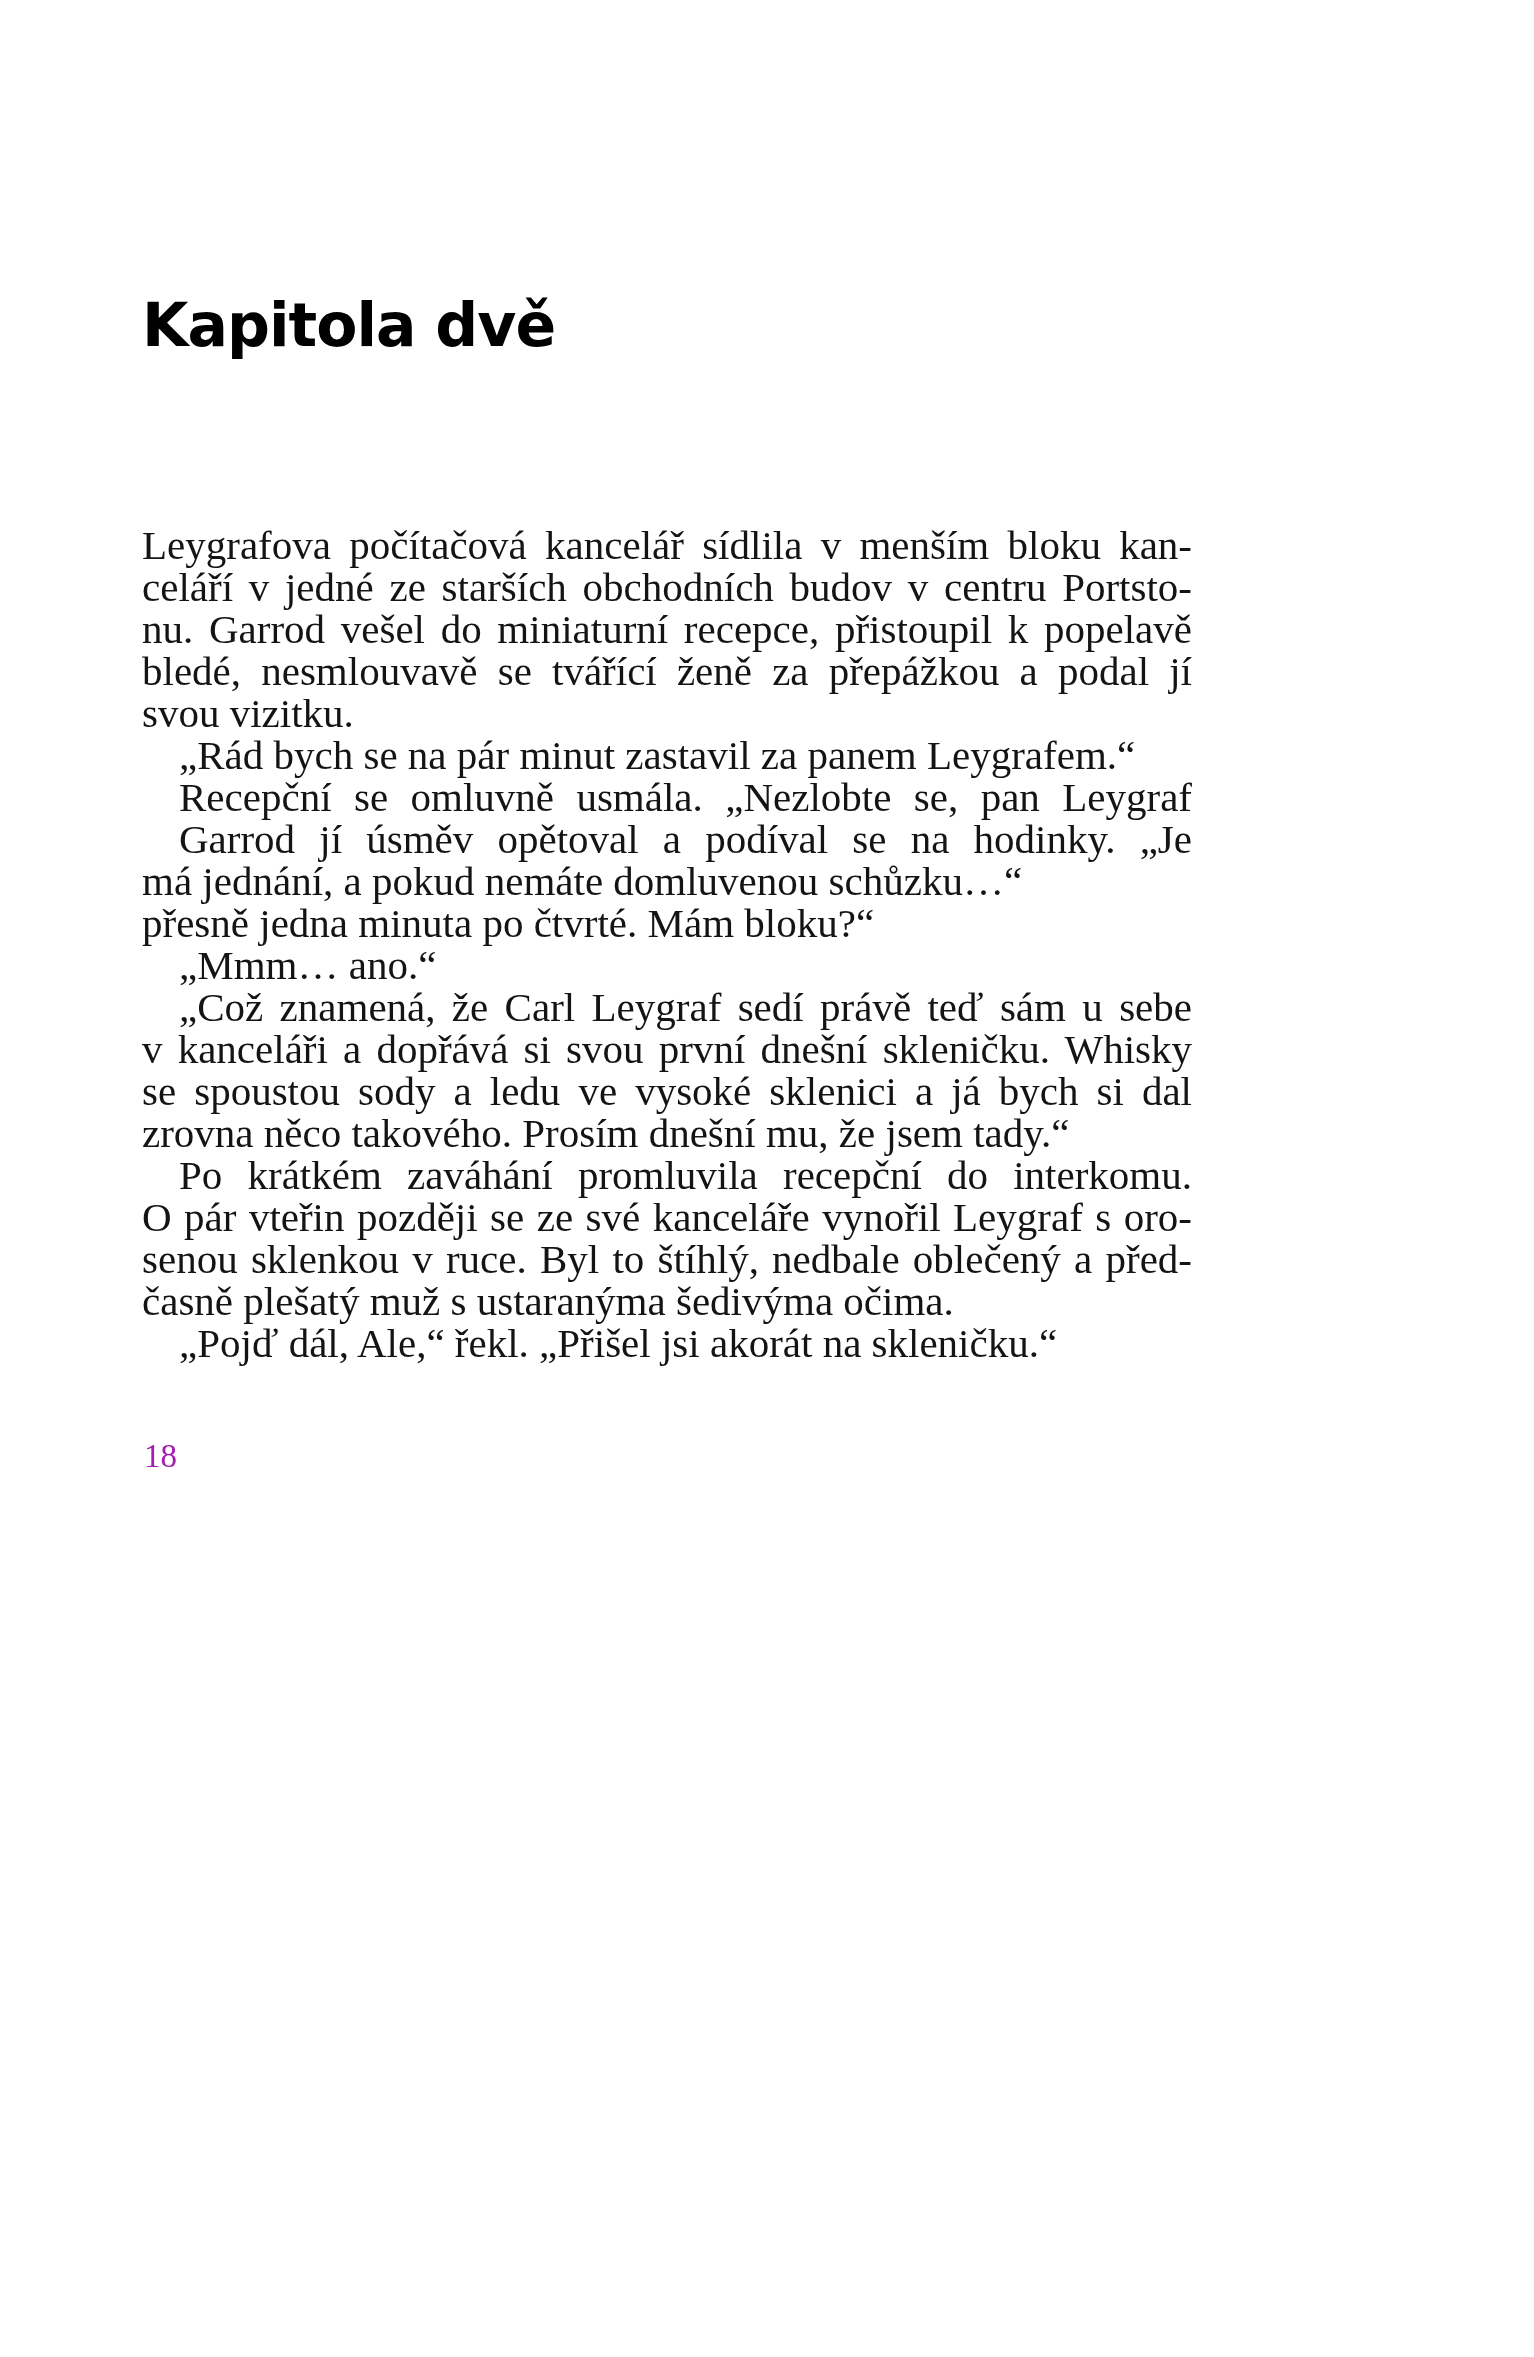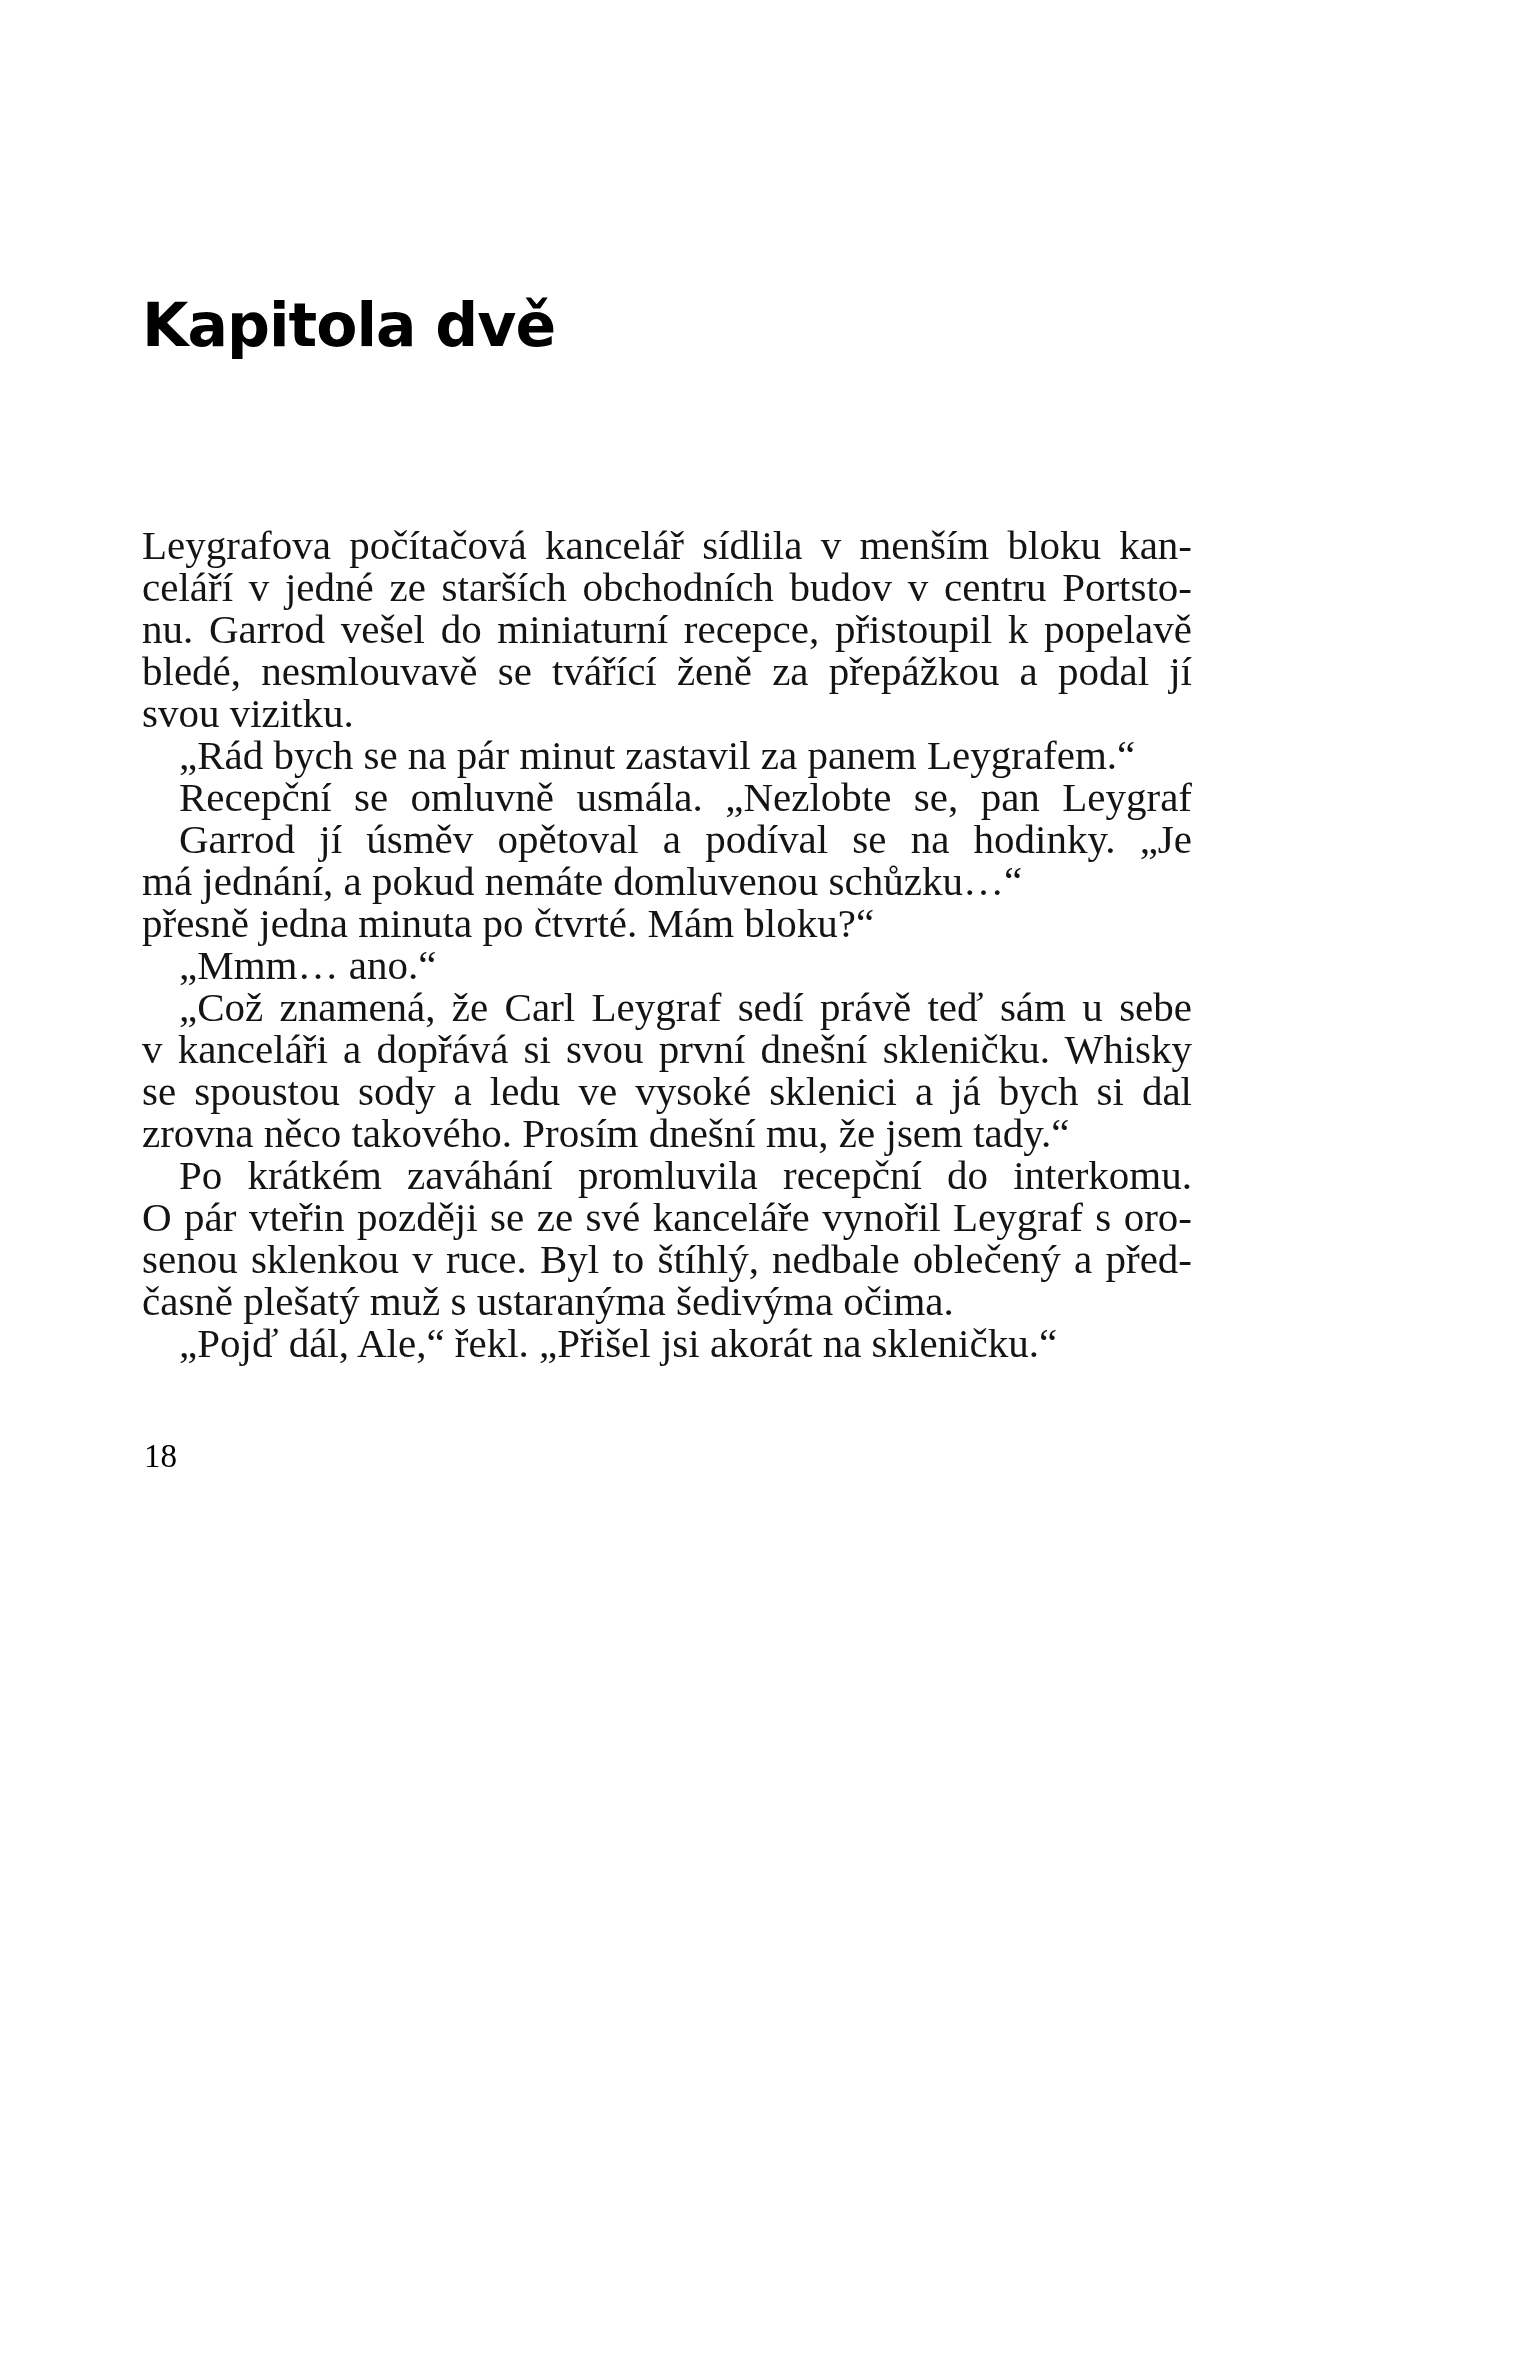--- a/index.html
+++ b/index.html
@@ -44,21 +44,21 @@
   }
   .line.indent {
     text-indent: 37px;
   }
   .page-number {
     position: absolute;
     left: 144px;
     top: 1438px;
     font-family: "Liberation Serif", serif;
     font-size: 33px;
-    color: #000000;
+    color: #a21caf;
     text-align: center;
   }
 </style>
 </head>
 <body>
 
 <div class="page">
   <h1 class="chapter-title">Kapitola dvě</h1>
 
   <div class="body-text">

